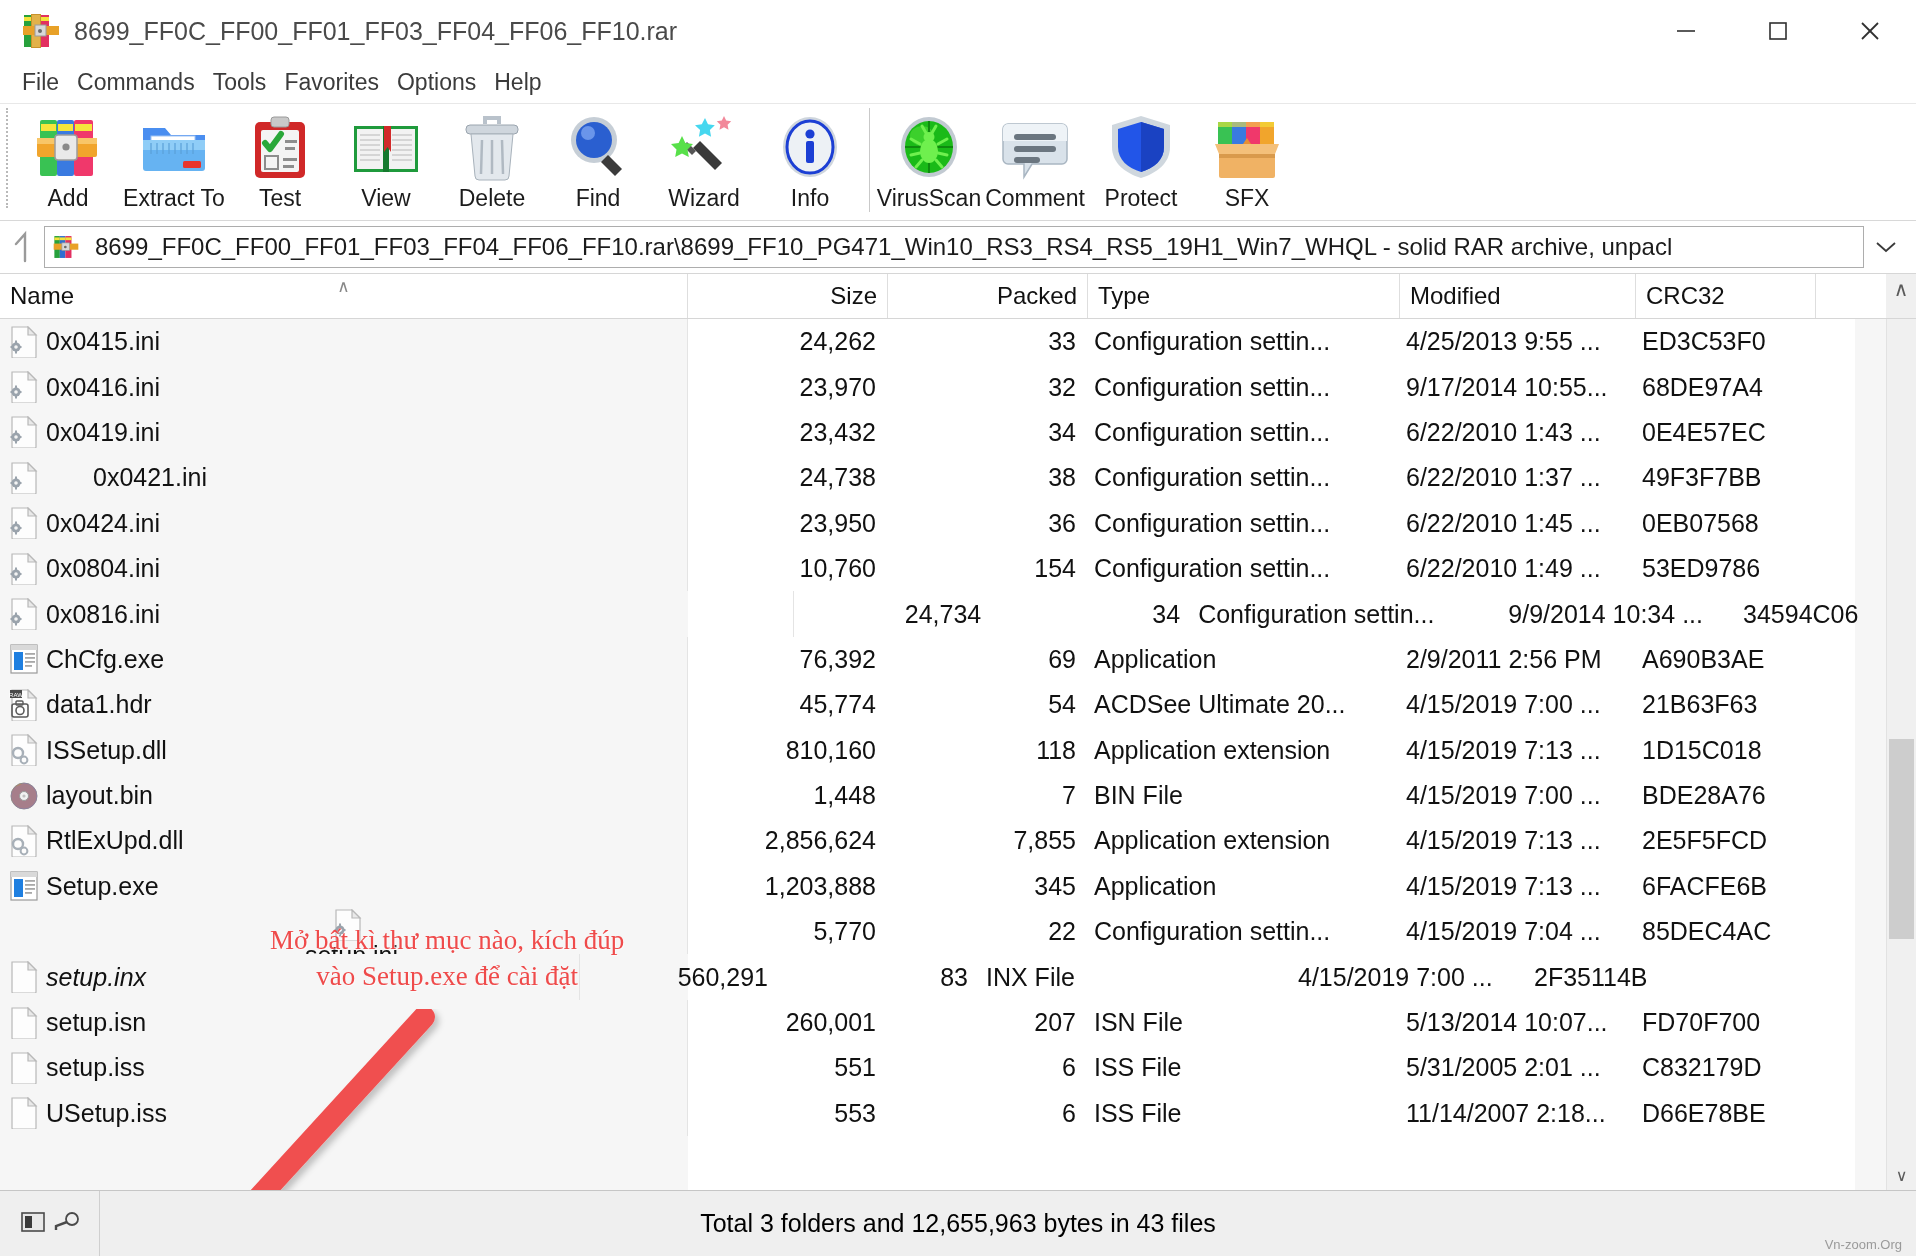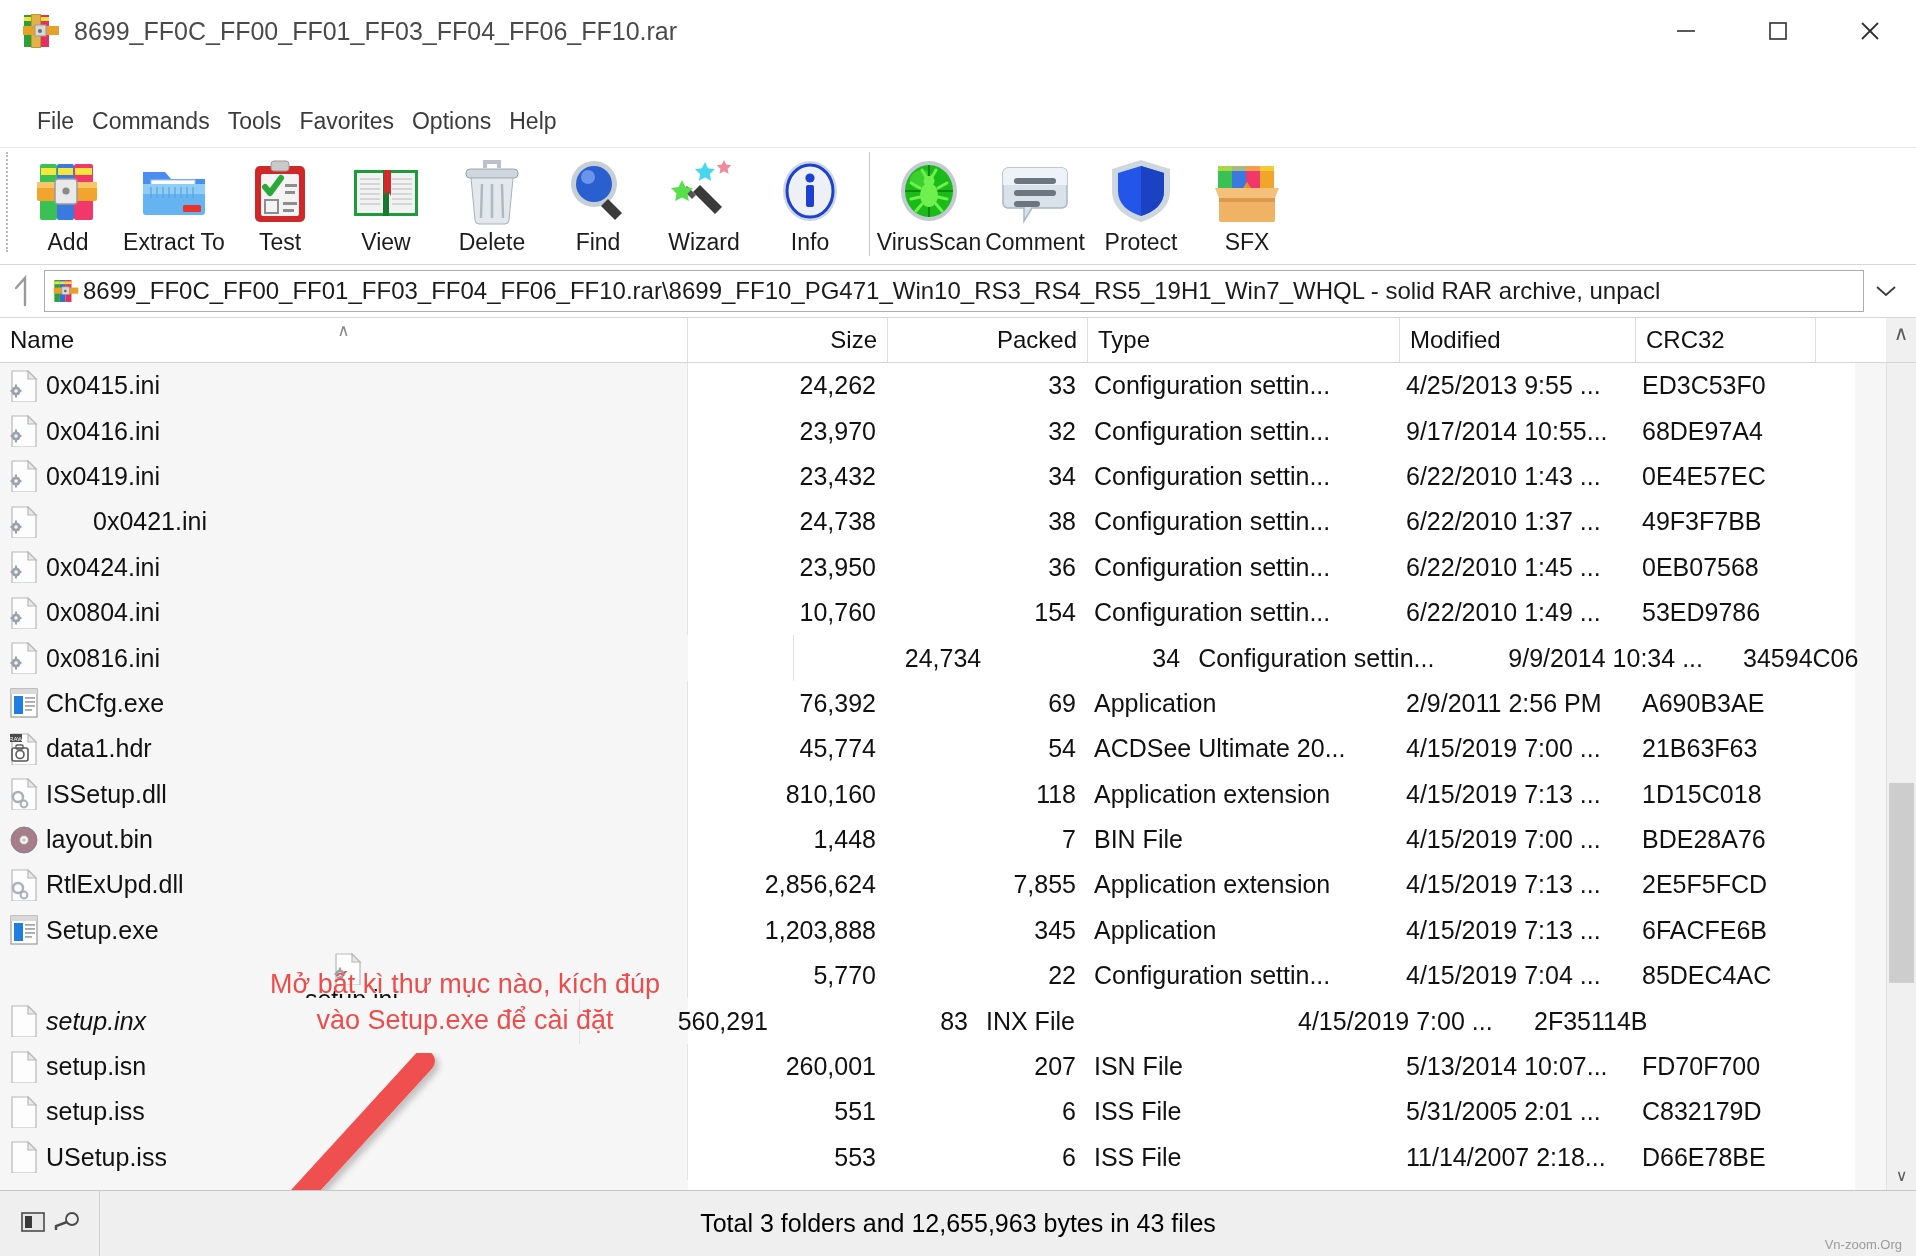--- a/index.html
+++ b/index.html
@@ -33,25 +33,24 @@
   .win-btn {
     width: 92px; height: 62px;
     display: flex; align-items: center; justify-content: center;
     color: #303030;
   }
   .win-btn svg { display: block; }
 
   
   .menubar {
     height: 42px; flex: 0 0 42px;
-    display: flex; 
-    padding-left: 28px;
+    display: flex; align-items: center;
+    padding-left: 13px;
     background: #ffffff;
     border-bottom: 1px solid #e8e8e8;
-    margin-top: 44px;
   }
   .menu-item {
     font-size: 23px; color: #3b3b3b;
     padding: 2px 9px; white-space: nowrap;
   }
 
   
   .toolbar {
     height: 117px; flex: 0 0 117px;
     display: flex; align-items: flex-start;
@@ -92,21 +91,21 @@
     color: #8d8d8d;
   }
   .addr-box {
     flex: 1 1 auto; height: 42px;
     border: 1px solid #adadad; background: #ffffff;
     display: flex; align-items: center;
     padding-left: 8px; overflow: hidden;
   }
   .addr-icon { width: 26px; height: 26px; flex: 0 0 26px; position: relative; }
   .addr-text {
-    margin-left: 4px; font-size: 24px; color: #1b1b1b;
+    margin-left: 16px; font-size: 24px; color: #1b1b1b;
     white-space: nowrap; overflow: hidden;
   }
   .addr-drop {
     width: 44px; height: 42px; flex: 0 0 44px;
     display: flex; align-items: center; justify-content: center;
     color: #3a3a3a;
   }
 
   
   .listwrap { flex: 1 1 auto; display: flex; flex-direction: column; min-height: 0; position: relative; }
@@ -194,21 +193,21 @@
     position: absolute; right: 14px; bottom: 4px;
     font-size: 13px; color: #9a9a9a;
   }
 
   
   .annot-text {
     position: absolute; left: 270px; top: 603px;
     font-size: 27px; color: #ef4b4b; line-height: 1.35;
     text-align: center; white-space: pre; pointer-events: none;
     text-shadow: 1px 1px 0 rgba(255,255,255,0.6);
-    font-family: Liberation Sans, sans-serif;
+    font-family: Liberation Serif, serif;
   }
   .annot-arrow { position: absolute; left: 180px; top: 690px; pointer-events: none; }
 </style>
 </head>
 <body>
 
 <div id="app">
 
   <div class="titlebar">
     <div class="title-icon">

